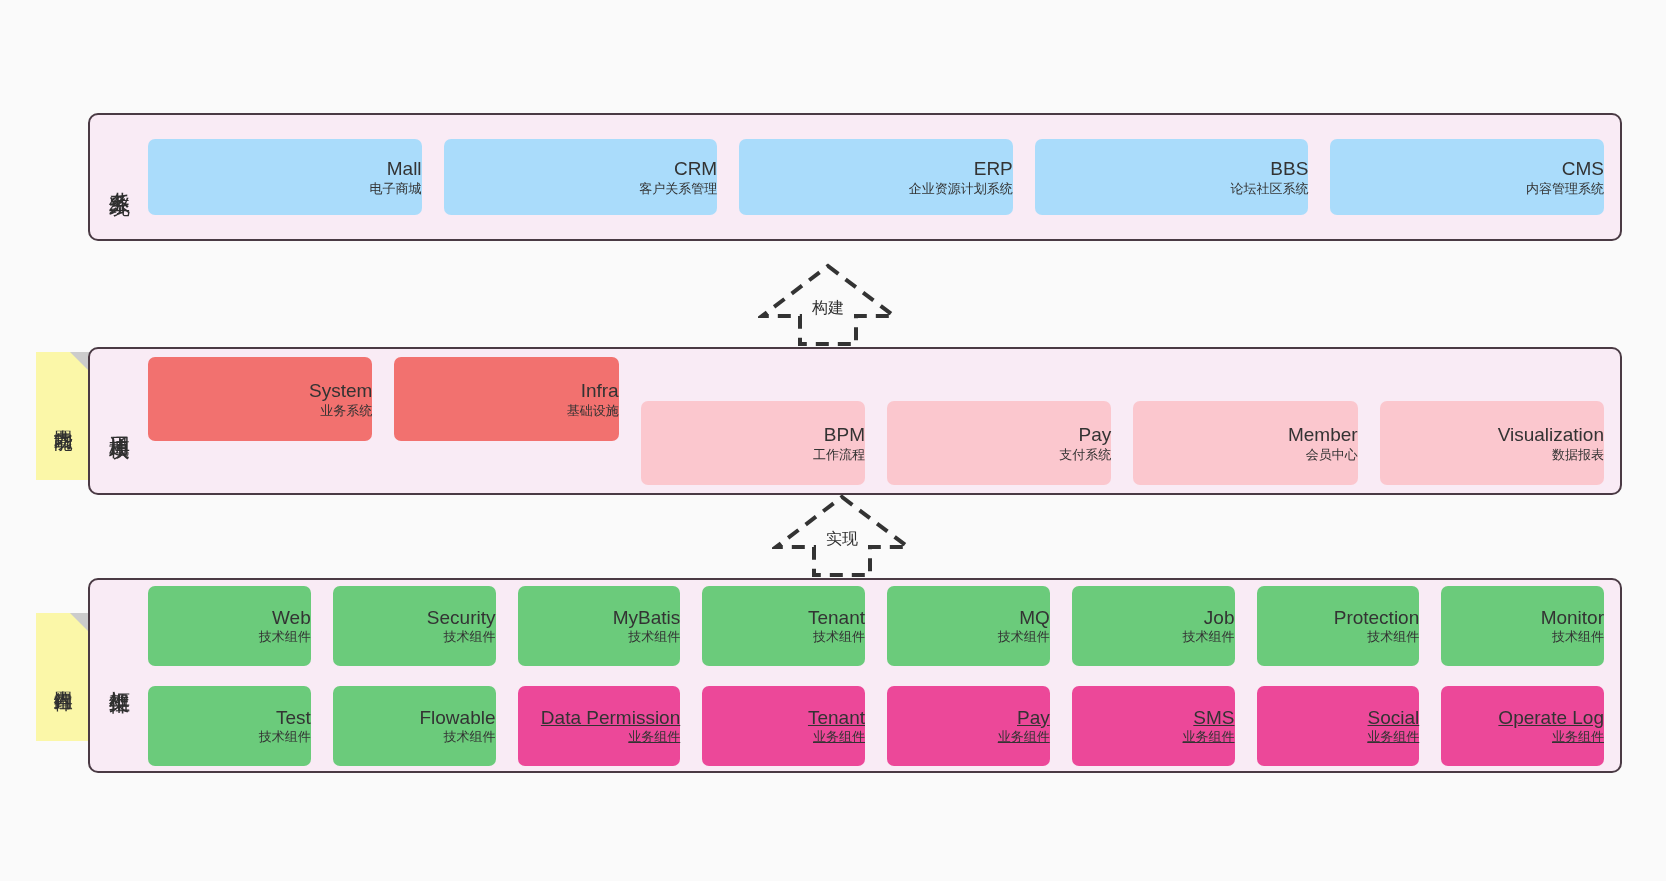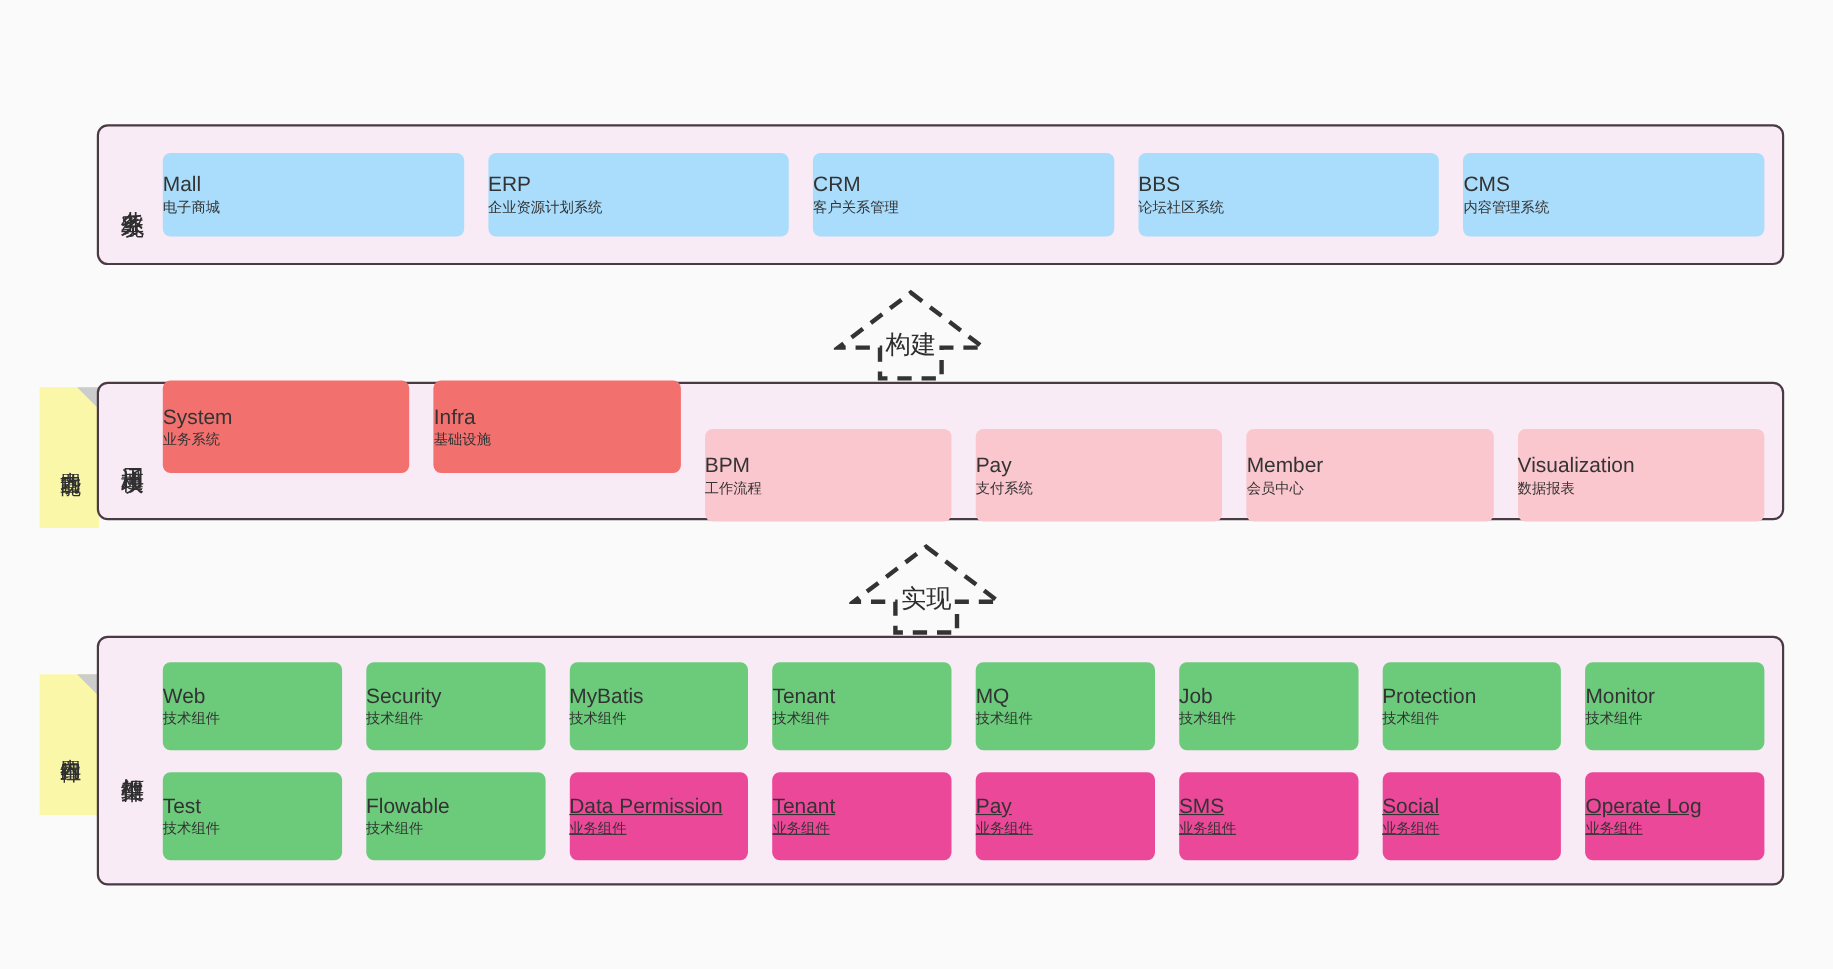--- a/index.html
+++ b/index.html
@@ -43,21 +43,21 @@
     padding: 0 16px 0 0;
   }
   .card-row { display: flex; gap: 22px; }
 
   
   .card {
     flex: 1 1 0;
     border-radius: 7px;
     display: flex;
     flex-direction: column;
-    align-items: flex-start;
+    align-items: flex-end;
     justify-content: center;
     text-align: center;
     color: #333333;
     line-height: 1.22;
     user-select: none;
   }
   .card .t1 { font-size: 19px; }
   .card .t2 { font-size: 13px; }
 
   .h-biz   { height: 76px; }
@@ -71,21 +71,21 @@
   .c-green-light { background: #ec4899; text-decoration: underline; }
 
   
   .connector { position: absolute; }
   .connector svg { display: block; }
   .connector .conn-label {
     position: absolute;
     left: 0; right: 0;
     top: 36px;
     text-align: center;
-    font-size: 23px;
+    font-size: 16px;
     color: #2f2f2f;
     user-select: none;
   }
 
   
   .note {
     position: absolute;
     width: 54px;
     background: #fbf7a8;
     color: #2f2f2f;
@@ -114,26 +114,26 @@
 
   <div class="layer" id="layer-business" style="left:88px; top:113px; width:1534px; height:128px;">
     <div class="layer-title">业务系统</div>
     <div class="layer-body">
       <div class="card-row">
         <div class="card c-blue h-biz">
           <span class="t1">Mall</span>
           <span class="t2">电子商城</span>
         </div>
         <div class="card c-blue h-biz">
+          <span class="t1">CRM</span>
+          <span class="t2">客户关系管理</span>
+        </div>
+        <div class="card c-blue h-biz">
           <span class="t1">ERP</span>
           <span class="t2">企业资源计划系统</span>
-        </div>
-        <div class="card c-blue h-biz">
-          <span class="t1">CRM</span>
-          <span class="t2">客户关系管理</span>
         </div>
         <div class="card c-blue h-biz">
           <span class="t1">BBS</span>
           <span class="t2">论坛社区系统</span>
         </div>
         <div class="card c-blue h-biz">
           <span class="t1">CMS</span>
           <span class="t2">内容管理系统</span>
         </div>
       </div>
@@ -145,21 +145,21 @@
       <path d="M70 4 L136 54 L98 54 L98 82 L42 82 L42 54 L4 54 Z" fill="none" stroke="#333333" stroke-width="4" stroke-dasharray="13,9" stroke-linejoin="miter"></path>
     </svg>
     <div class="conn-label">构建</div>
   </div>
 
   <div class="note" style="left:36px; top:352px; height:128px;">
     <span class="fold"></span>
     <span>内置功能</span>
   </div>
 
-  <div class="layer" id="layer-modules" style="left:88px; top:347px; width:1534px; height:126px;">
+  <div class="layer" id="layer-modules" style="left:88px; top:347px; width:1534px; height:148px;">
     <div class="layer-title">通用模块</div>
     <div class="layer-body">
       <div class="card-row">
         <div class="card c-red h-mod">
           <span class="t1">System</span>
           <span class="t2">业务系统</span>
         </div>
         <div class="card c-red h-mod">
           <span class="t1">Infra</span>
           <span class="t2">基础设施</span>
@@ -189,21 +189,21 @@
       <path d="M70 4 L136 54 L98 54 L98 82 L42 82 L42 54 L4 54 Z" fill="none" stroke="#333333" stroke-width="4" stroke-dasharray="13,9" stroke-linejoin="miter"></path>
     </svg>
     <div class="conn-label">实现</div>
   </div>
 
   <div class="note" style="left:36px; top:613px; height:128px;">
     <span class="fold"></span>
     <span>内置组件</span>
   </div>
 
-  <div class="layer" id="layer-framework" style="left:88px; top:578px; width:1534px; height:227px;">
+  <div class="layer" id="layer-framework" style="left:88px; top:578px; width:1534px; height:195px;">
     <div class="layer-title">框架组件</div>
     <div class="layer-body">
 
       <div class="card-row">
         <div class="card c-green h-frame">
           <span class="t1">Web</span>
           <span class="t2">技术组件</span>
         </div>
         <div class="card c-green h-frame">
           <span class="t1">Security</span>

